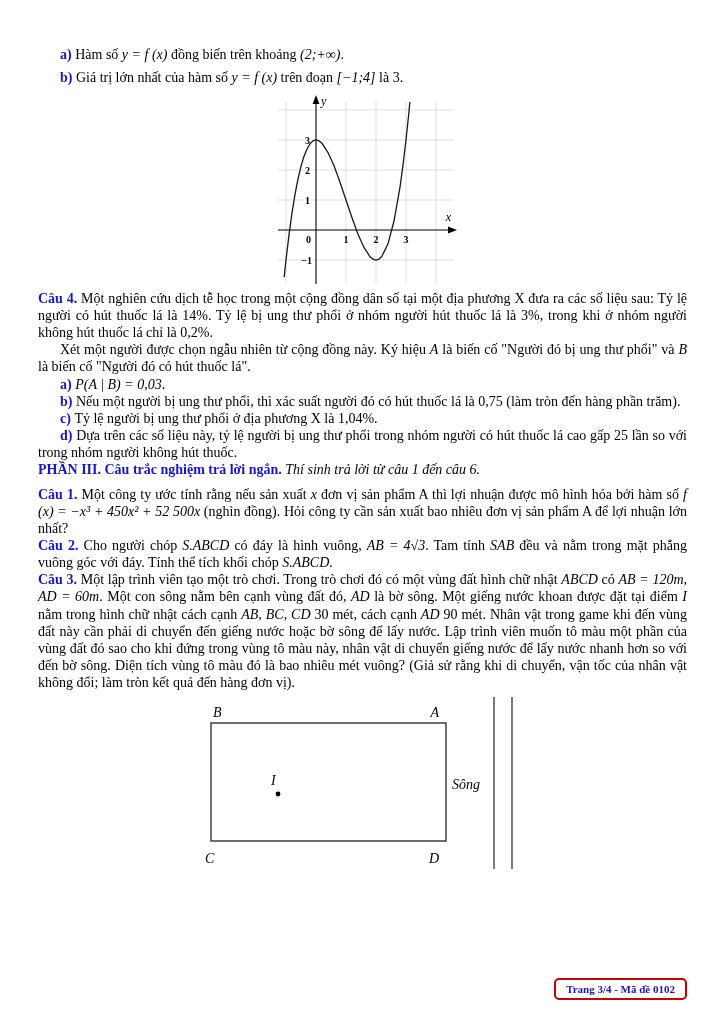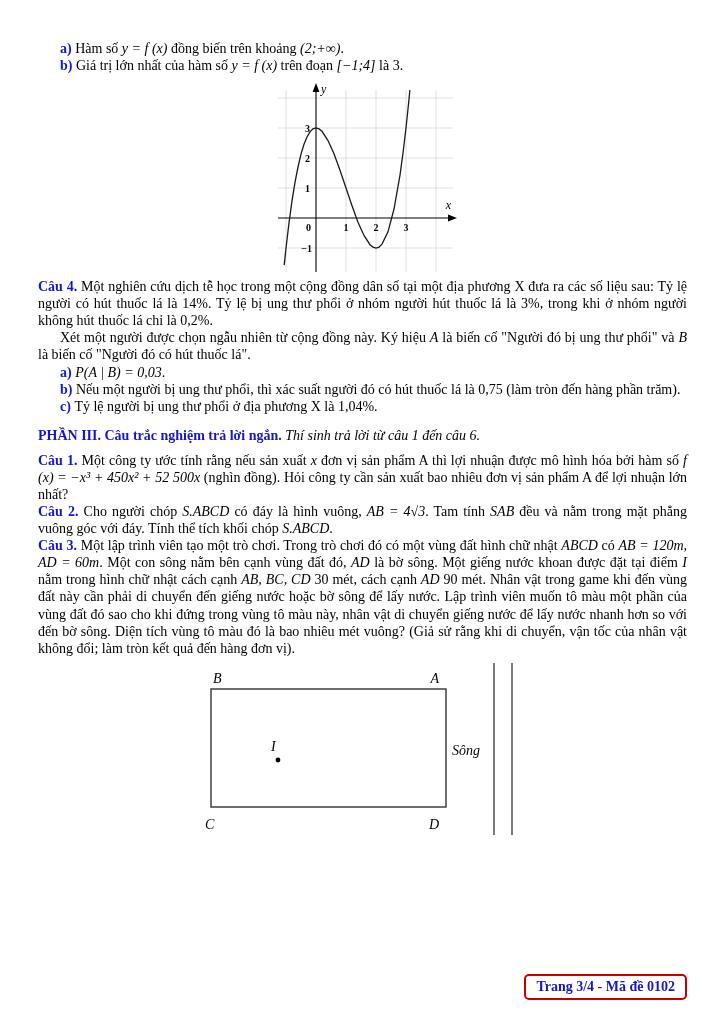--- a/index.html
+++ b/index.html
@@ -5,33 +5,33 @@
   * { margin:0; padding:0; box-sizing:border-box; }
   html,body { background:#ffffff; }
   body {
     width:725px; height:1024px; position:relative; overflow:hidden;
     font-family:"Liberation Serif", serif; color:#000;
   }
   .page { position:absolute; inset:0; padding:40px 38px 0 38px; }
   p { font-size:14px; line-height:1.22; text-align:justify; }
   .line { text-align:left; }
   .ind { text-indent:22px; }
-  .sp { }
+  .sp { margin-top:6px; }
   .seg-b { color:var(--accent_blue,#1616c8); font-weight:700; }
   .seg-i { font-style:italic; }
   .seg-m { font-style:italic; }
-  .part-head { margin:12px 0 8px 0; }
+  .part-head { margin:0 0 8px 0; }
   figure { display:block; }
   .graph-wrap { width:190px; margin:2px auto 0 auto; }
   .diagram-wrap { width:320px; margin:6px auto 0 auto; }
   .footer-box {
     position:absolute; right:38px; bottom:24px;
     border:2px solid var(--border_red,#c00000); border-radius:5px;
     padding:3px 10px;
-    color:var(--accent_blue,#1616c8); font-weight:700; font-size:14px;
+    color:var(--accent_blue,#1616c8); font-weight:700; font-size:11px;
     font-family:"Liberation Serif", serif;
   }
   svg text { font-family:"Liberation Serif", serif; }
   .tick { font-size:10px; font-weight:700; }
   .axis-label { font-size:12px; font-style:italic; }
   .corner-label, .river-label, .well-label { font-size:14px; font-style:italic; }
 </style>
 </head>
 <body>
 
@@ -78,20 +78,21 @@
       <text class="tick" x="138" y="155" text-anchor="middle">3</text>
     </svg>
   </figure>
 
 
   <p><span class="seg-b">Câu 4.</span><span> Một nghiên cứu dịch tễ học trong một cộng đồng dân số tại một địa phương X đưa ra các số liệu sau: Tỷ lệ người có hút thuốc lá là 14%. Tỷ lệ bị ung thư phổi ở nhóm người hút thuốc lá là 3%, trong khi ở nhóm người không hút thuốc lá chỉ là 0,2%.</span></p>
   <p class="ind"><span>Xét một người được chọn ngẫu nhiên từ cộng đồng này. Ký hiệu </span><span class="seg-m">A</span><span> là biến cố "Người đó bị ung thư phổi" và </span><span class="seg-m">B</span><span> là biến cố "Người đó có hút thuốc lá".</span></p>
   <p class="ind"><span class="seg-b">a) </span><span class="seg-m">P(A | B) = 0,03</span><span>.</span></p>
   <p class="ind"><span class="seg-b">b) </span><span>Nếu một người bị ung thư phổi, thì xác suất người đó có hút thuốc lá là 0,75 (làm tròn đến hàng phần trăm).</span></p>
   <p class="ind"><span class="seg-b">c) </span><span>Tỷ lệ người bị ung thư phổi ở địa phương X là 1,04%.</span></p>
+  <p class="ind"><span class="seg-b">d) </span><span>Dựa trên các số liệu này, tỷ lệ người bị ung thư phổi trong nhóm người có hút thuốc lá cao gấp 25 lần so với trong nhóm người không hút thuốc.</span></p>
 
   <p class="part-head"><span class="seg-b">PHẦN III. Câu trắc nghiệm trả lời ngắn.</span><span class="seg-i"> Thí sinh trả lời từ câu 1 đến câu 6.</span></p>
 
   <p><span class="seg-b">Câu 1.</span><span> Một công ty ước tính rằng nếu sản xuất </span><span class="seg-m">x</span><span> đơn vị sản phẩm A thì lợi nhuận được mô hình hóa bởi hàm số </span><span class="seg-m">f (x) = −x³ + 450x² + 52 500x</span><span> (nghìn đồng). Hỏi công ty cần sản xuất bao nhiêu đơn vị sản phẩm A để lợi nhuận lớn nhất?</span></p>
   <p><span class="seg-b">Câu 2.</span><span> Cho người chóp </span><span class="seg-m">S.ABCD</span><span> có đáy là hình vuông, </span><span class="seg-m">AB = 4√3</span><span>. Tam tính </span><span class="seg-m">SAB</span><span> đều và nằm trong mặt phẳng vuông góc với đáy. Tính thể tích khối chóp </span><span class="seg-m">S.ABCD</span><span>.</span></p>
   <p><span class="seg-b">Câu 3.</span><span> Một lập trình viên tạo một trò chơi. Trong trò chơi đó có một vùng đất hình chữ nhật </span><span class="seg-m">ABCD</span><span> có </span><span class="seg-m">AB = 120m, AD = 60m</span><span>. Một con sông nằm bên cạnh vùng đất đó, </span><span class="seg-m">AD</span><span> là bờ sông. Một giếng nước khoan được đặt tại điểm </span><span class="seg-m">I</span><span> nằm trong hình chữ nhật cách cạnh </span><span class="seg-m">AB, BC, CD</span><span> 30 mét, cách cạnh </span><span class="seg-m">AD</span><span> 90 mét. Nhân vật trong game khi đến vùng đất này cần phải di chuyển đến giếng nước hoặc bờ sông để lấy nước. Lập trình viên muốn tô màu một phần của vùng đất đó sao cho khi đứng trong vùng tô màu này, nhân vật di chuyển giếng nước để lấy nước nhanh hơn so với đến bờ sông. Diện tích vùng tô màu đó là bao nhiêu mét vuông? (Giả sử rằng khi di chuyển, vận tốc của nhân vật không đổi; làm tròn kết quả đến hàng đơn vị).</span></p>
 
   <figure class="diagram-wrap">
     <svg width="320" height="172" viewBox="0 0 320 172">
       <rect x="8" y="26" width="235" height="118" fill="none" stroke="#333" stroke-width="1.4"></rect>

